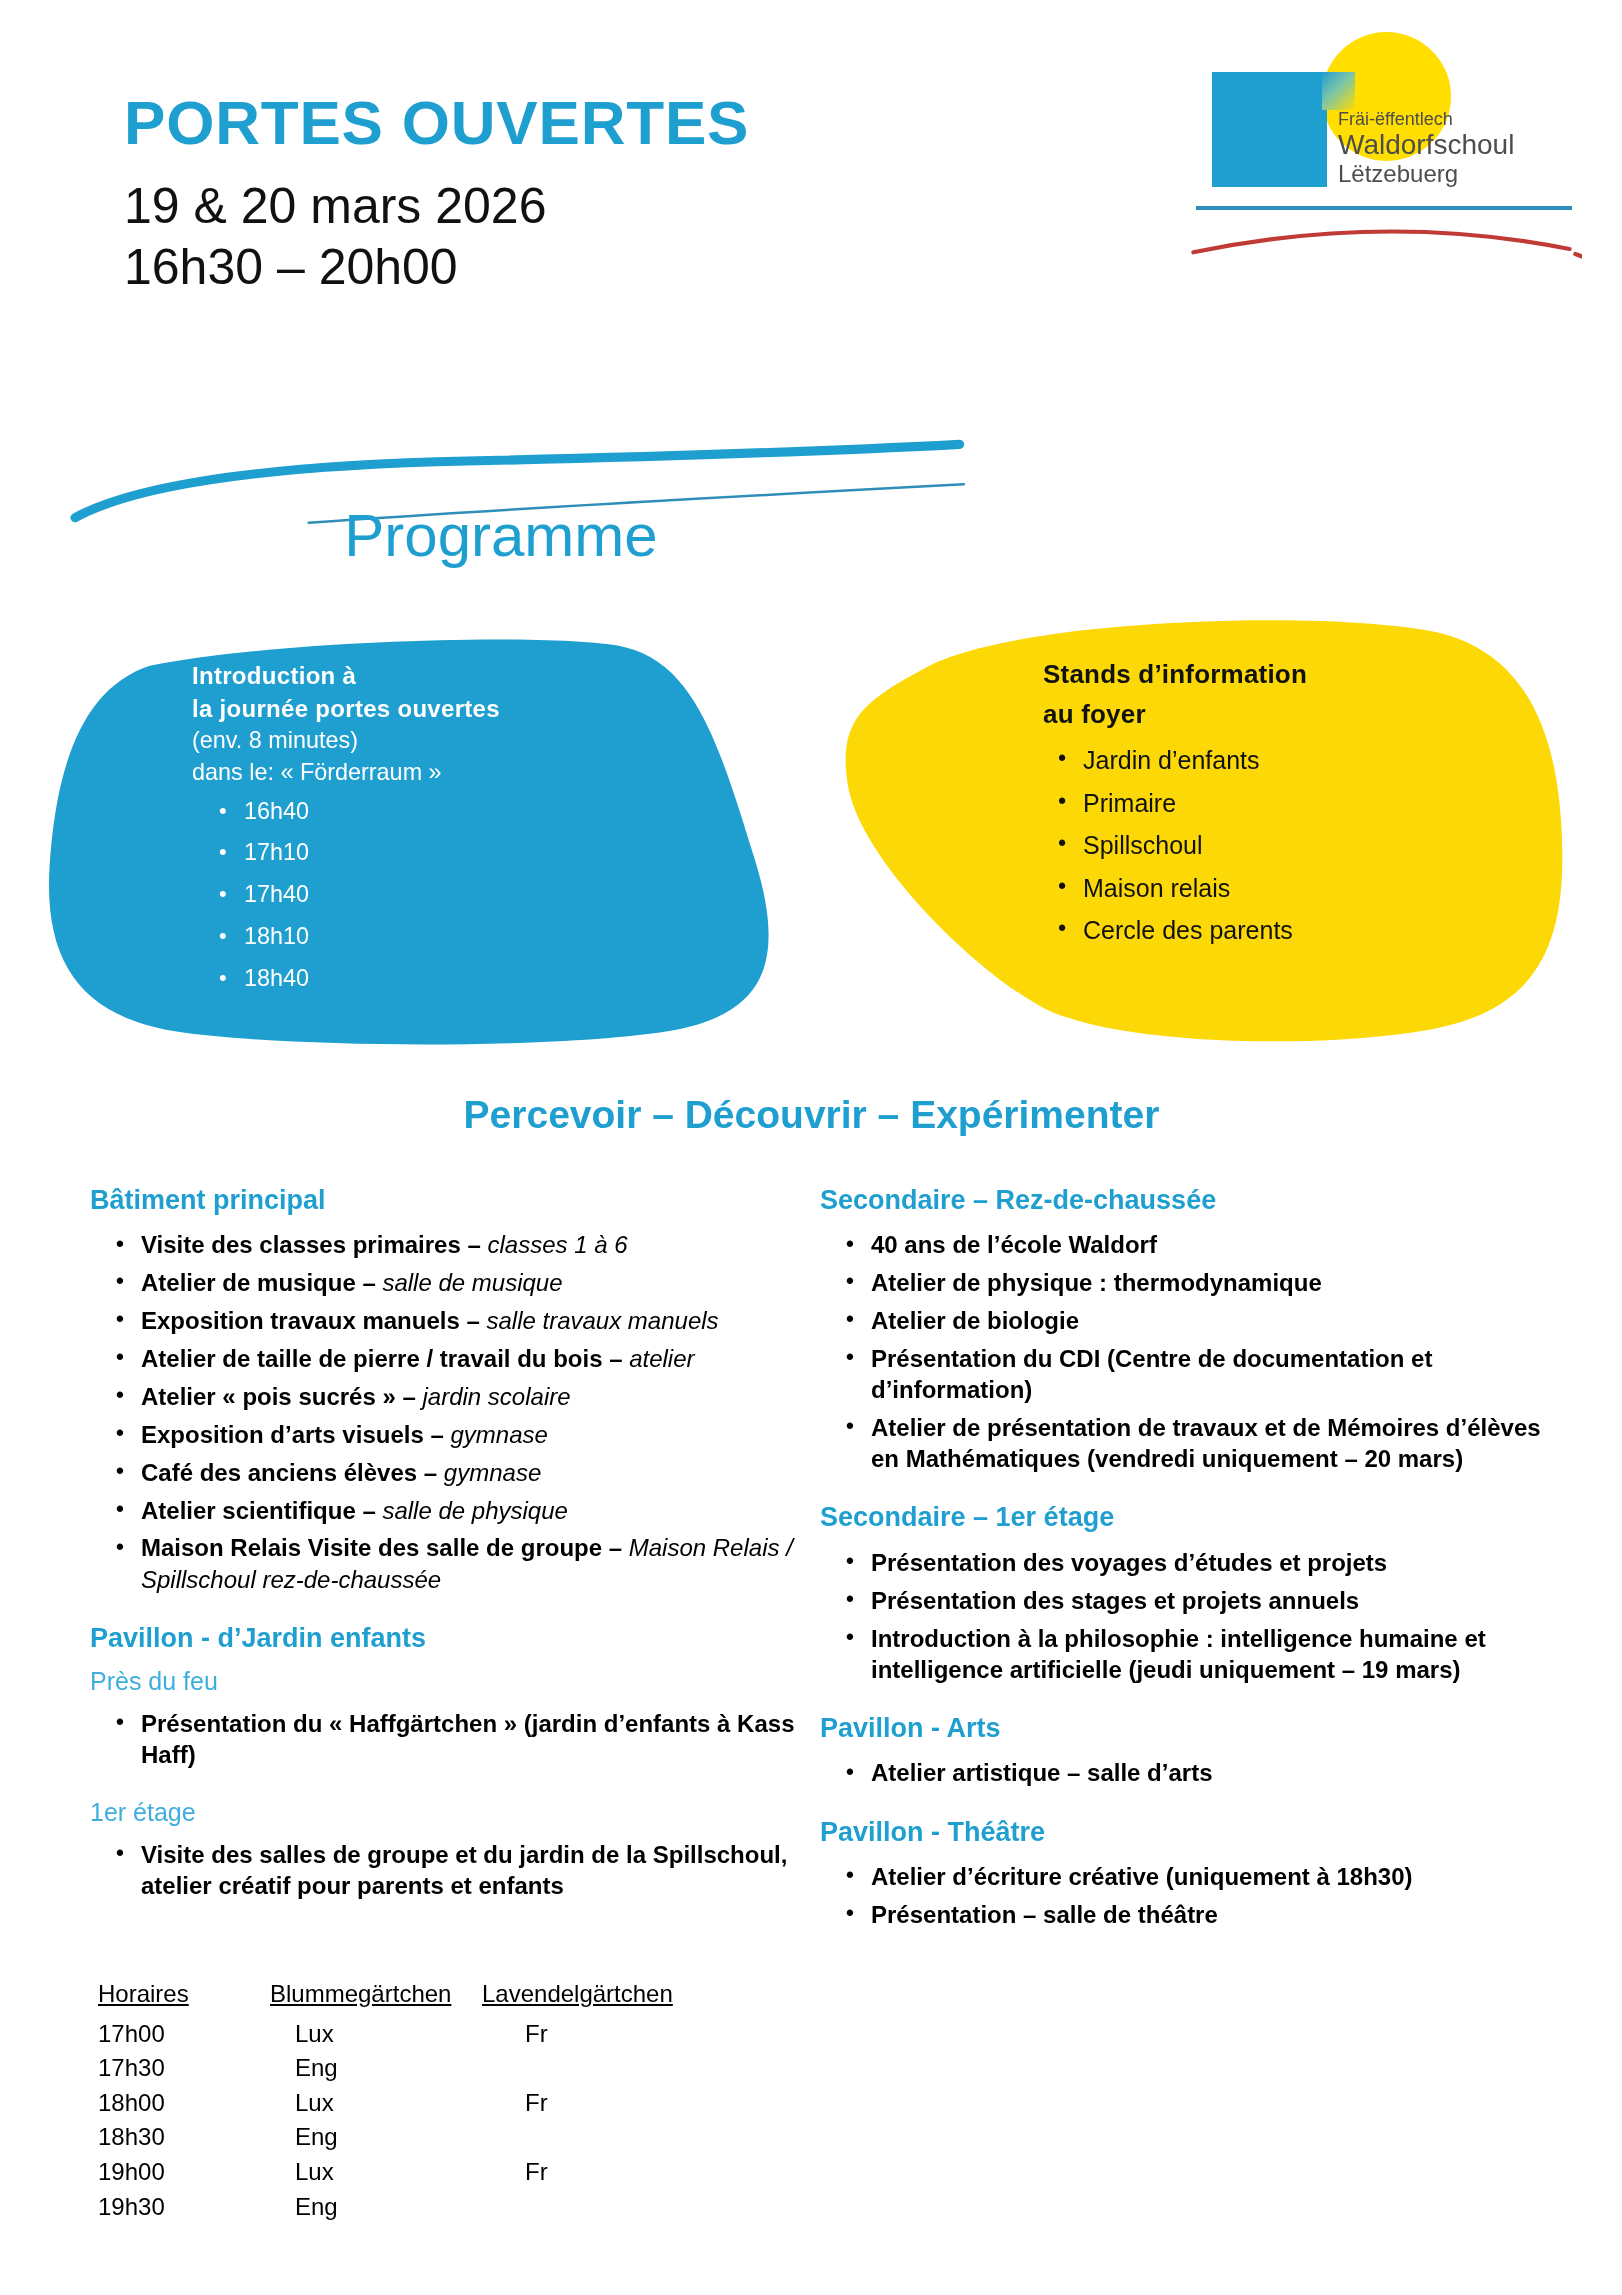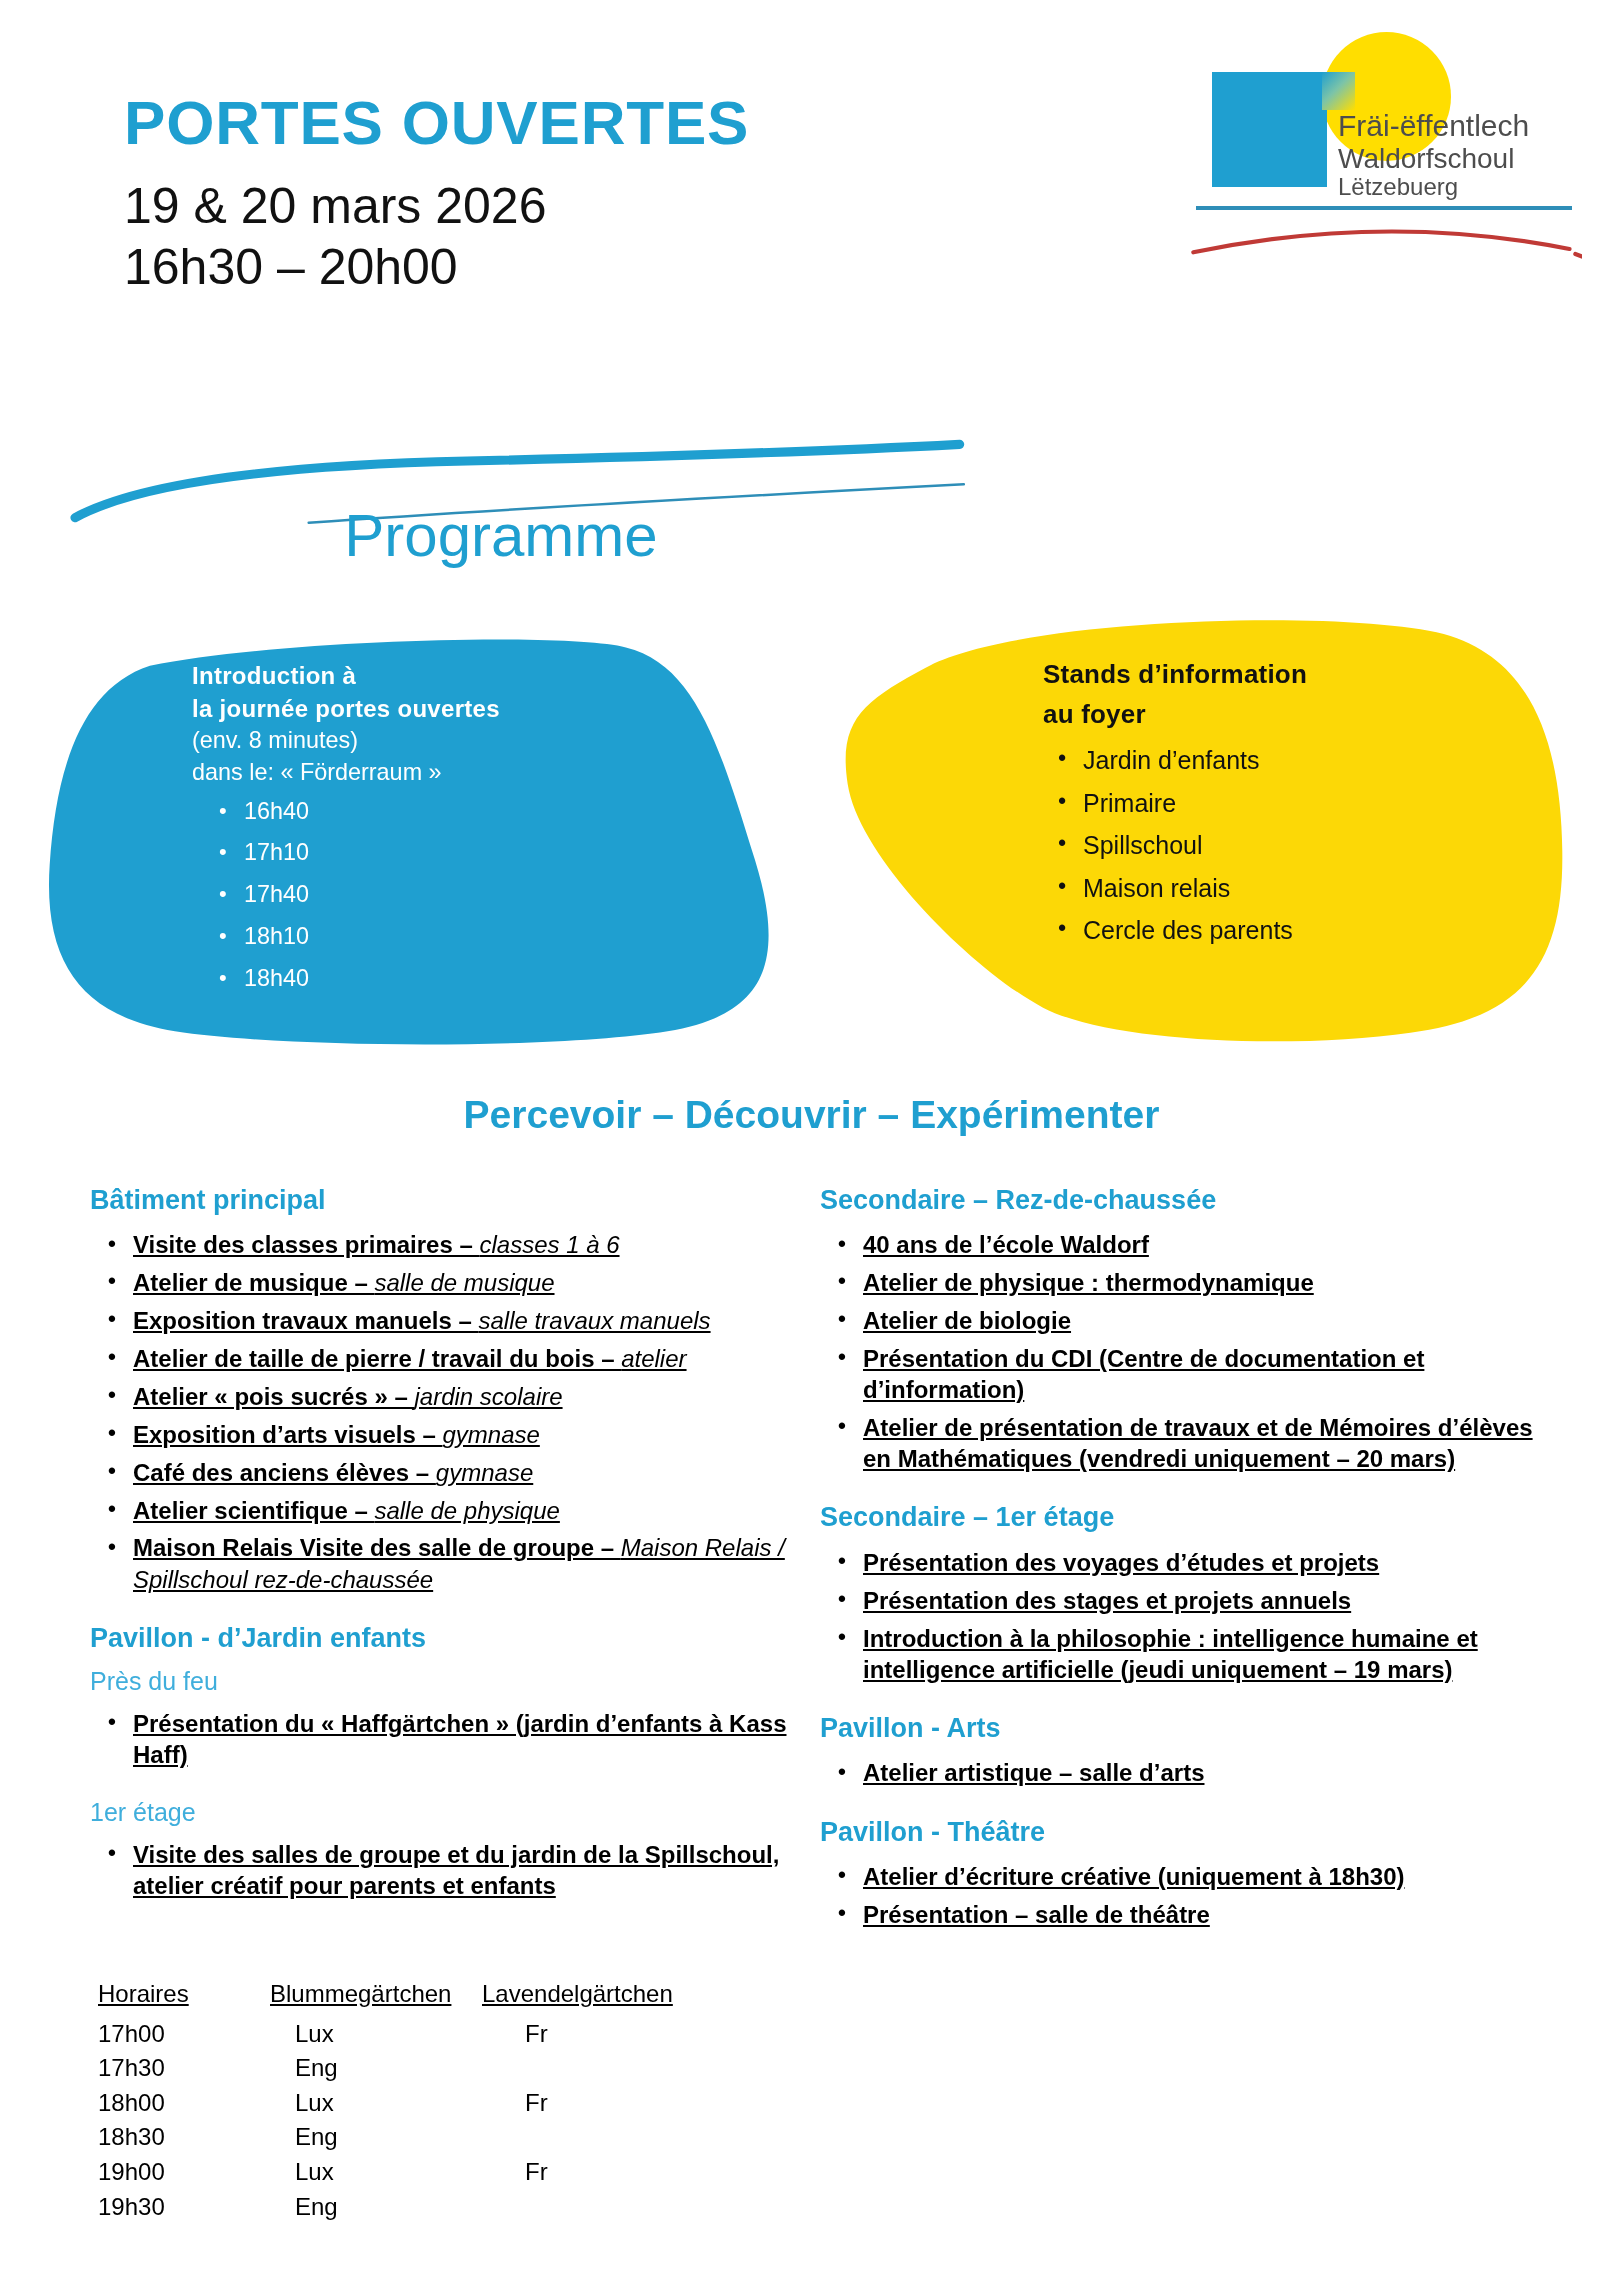--- a/index.html
+++ b/index.html
@@ -79,21 +79,21 @@
     background: linear-gradient(135deg, #1F9FD0 0%, #7CC4A8 45%, #FFDE00 100%);
   }
   #logo-text {
     position: absolute;
     left: 219px;
     top: 77px;
     width: 250px;
     color: #4d4d4d;
     line-height: 1.12;
   }
-  .logo-l1 { font-size: 30px; }
+  .logo-l1 { font-size: 18px; }
   .logo-l2 { font-size: 28px; }
   .logo-l3 { font-size: 24px; }
   #logo-rule {
     position: absolute;
     left: 77px;
     top: 174px;
     width: 376px;
     height: 4.2px;
     background: #2E8EB8;
   }
@@ -241,23 +241,22 @@
     font-size: 25px;
     color: #3FAEDC;
     margin: 0 0 11.7px 0;
     font-weight: 400;
   }
   .grp {
     margin-bottom: 28px;
   }
   ul.blist {
     list-style: none;
-    margin: 0;
+    margin: 8px;
     padding: 0 0 0 43px;
-    text-decoration: underline;
   }
   ul.blist li {
     position: relative;
     font-size: 24px;
     line-height: 1.30;
     margin-bottom: 6.7px;
     font-weight: bold;
   }
   ul.blist li::before {
     content: "\2022";

